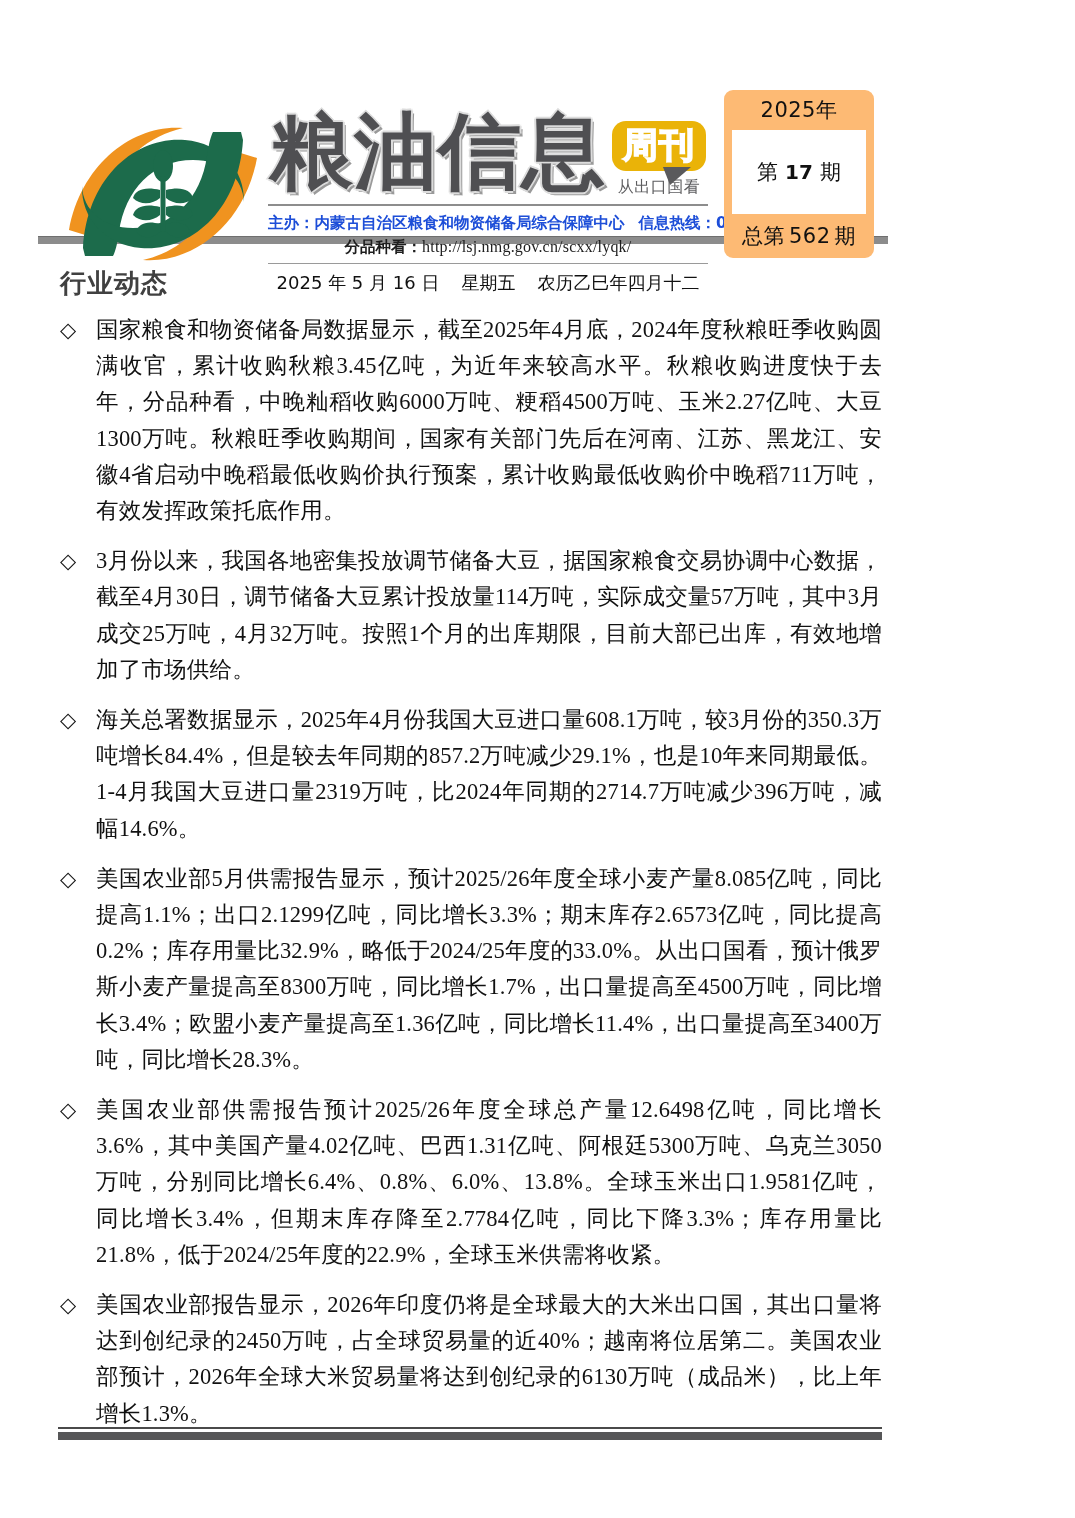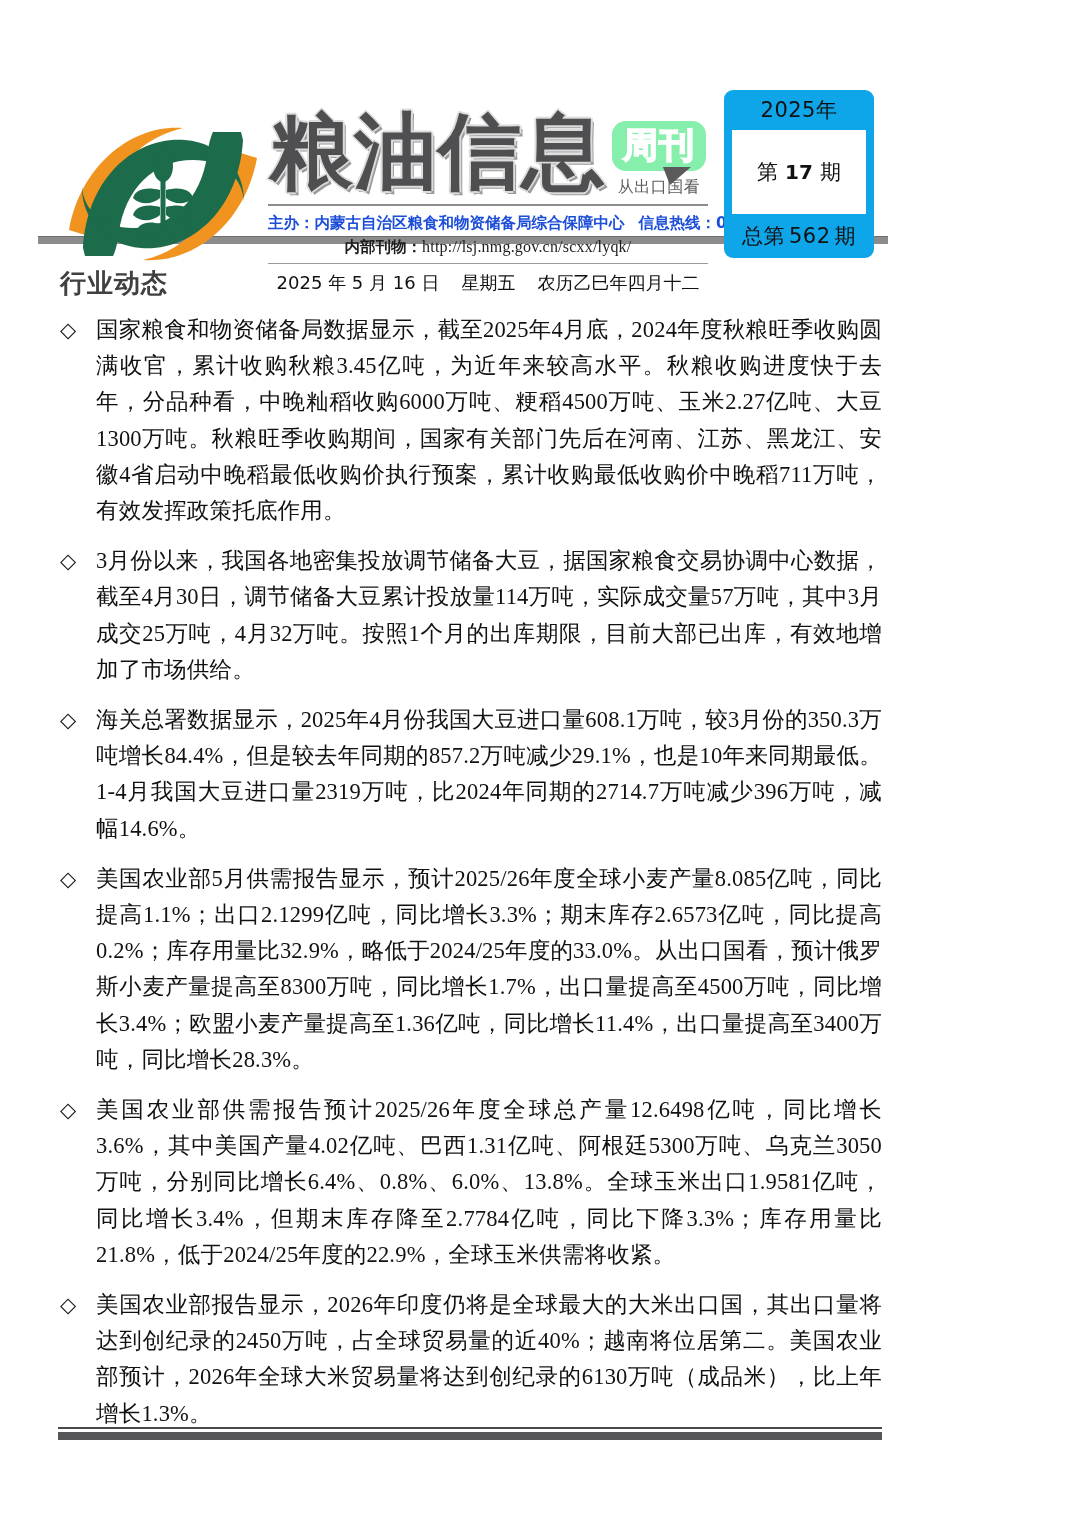--- a/index.html
+++ b/index.html
@@ -80,21 +80,21 @@
   .badge-col {
     display: flex;
     flex-direction: column;
     align-items: center;
     justify-content: flex-end;
     padding-bottom: 2px;
     margin-left: 2px;
   }
   .weekly-bubble {
     position: relative;
-    background: #86efac;
+    background: #eab308;
     color: #ffffff;
     border-radius: 14px;
     padding: 4px 11px 6px 11px;
     font-family: "DejaVu Sans", "Liberation Sans", sans-serif;
     font-weight: bold;
     font-size: 35px;
     line-height: 40px;
     letter-spacing: 1px;
     -webkit-text-stroke: 1.6px #ffffff;
     color: #5a5a5c;
@@ -165,21 +165,21 @@
     white-space: nowrap;
   }
   .date-line span { margin-right: 0; }
   .date-line .gap { display:inline-block; width: 22px; }
 
   
   .issue-box {
     flex: 0 0 150px;
     width: 150px;
     margin: 12px 0 0 16px;
-    background: #0ea5e9;
+    background: #fdba74;
     border-radius: 9px;
     text-align: center;
     font-family: "DejaVu Sans", "Liberation Sans", sans-serif;
     color: #111;
     padding: 0;
     overflow: hidden;
   }
   .issue-year {
     font-size: 21px;
     line-height: 40px;
@@ -314,21 +314,21 @@
         </div>
       </div>
 
       <div class="rule-top"></div>
 
       <div class="org-line">
         <span>主办：内蒙古自治区粮食和物资储备局综合保障中心</span><span class="hotline">信息热线：0471-4503086</span>
       </div>
 
       <div class="web-line">
-        <span class="lbl">内部刊物：</span><span class="url">http://lsj.nmg.gov.cn/scxx/lyqk/</span>
+        <span class="lbl">分品种看：</span><span class="url">http://lsj.nmg.gov.cn/scxx/lyqk/</span>
       </div>
 
       <div class="rule-mid"></div>
 
       <div class="date-line">
         <span>2025 年 5 月 16 日</span><span class="gap"></span><span>星期五</span><span class="gap"></span><span>农历乙巳年四月十二</span>
       </div>
     </div>
 
     <div class="issue-box">

